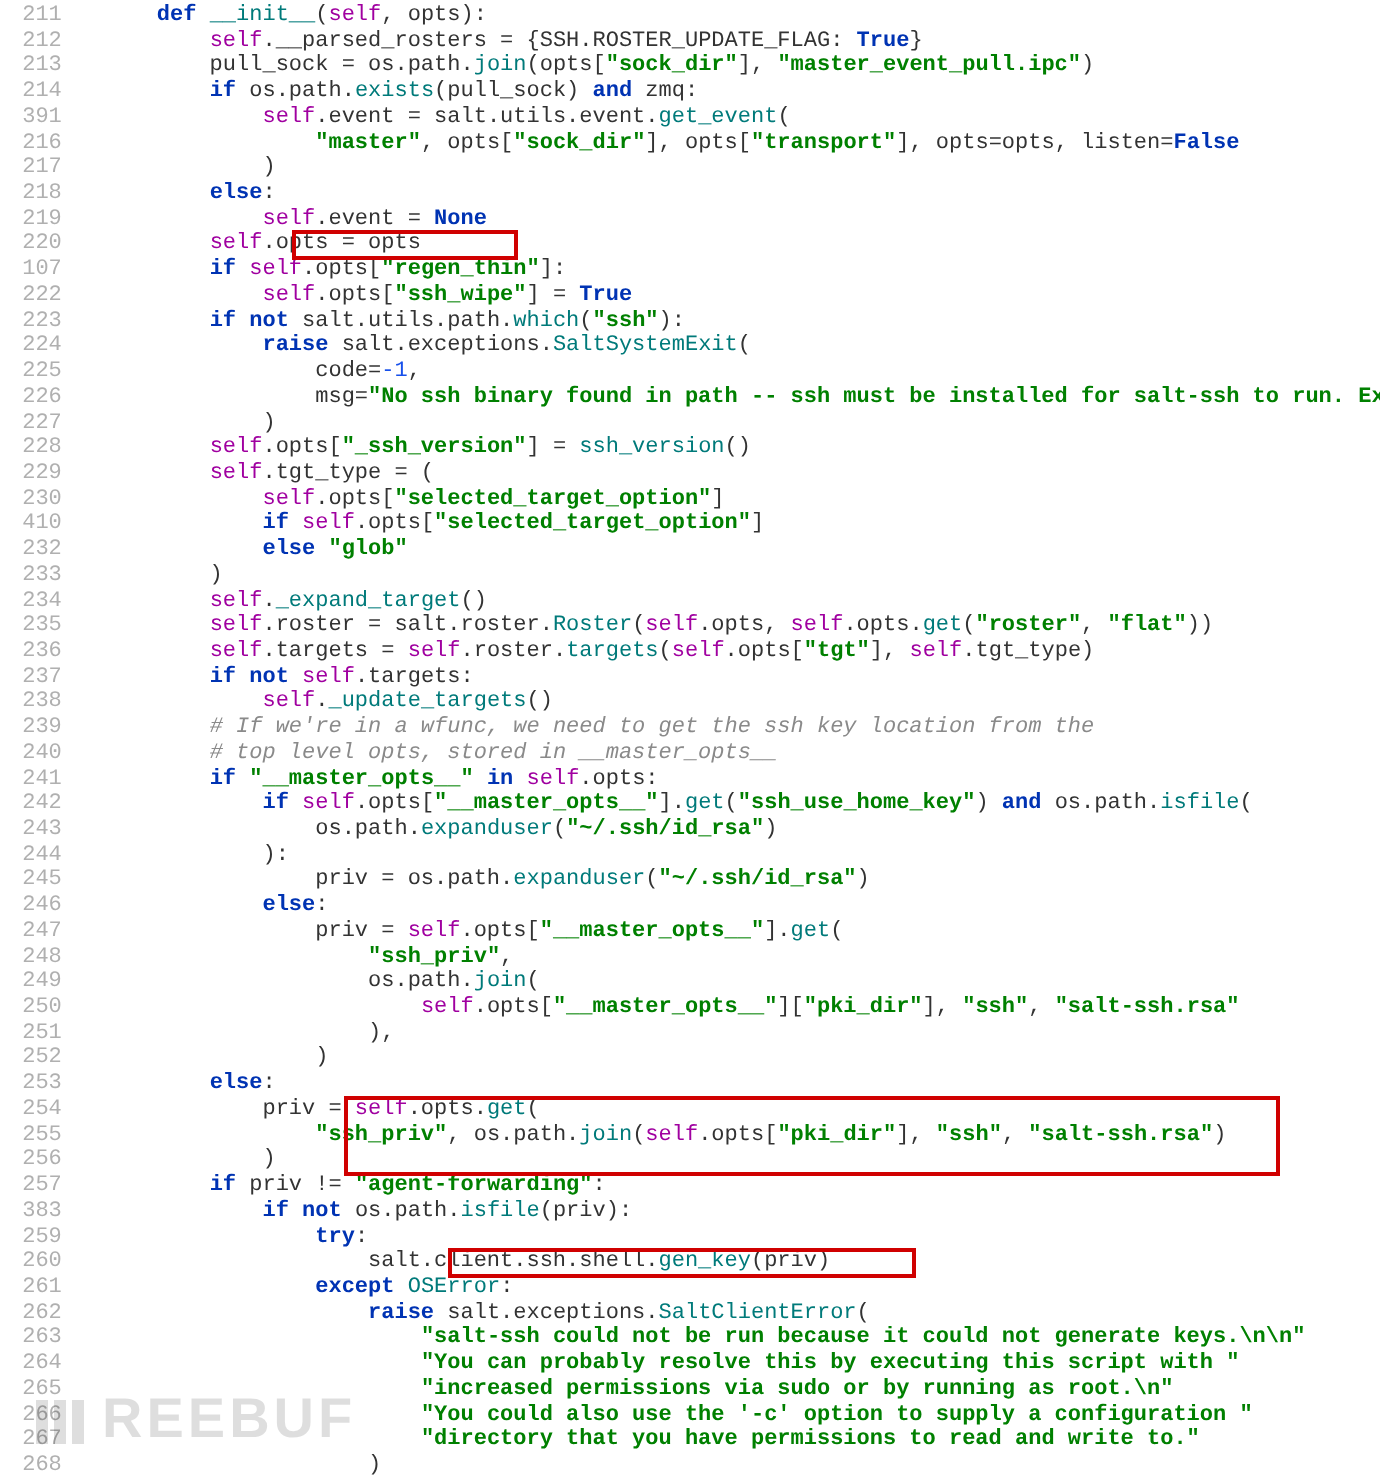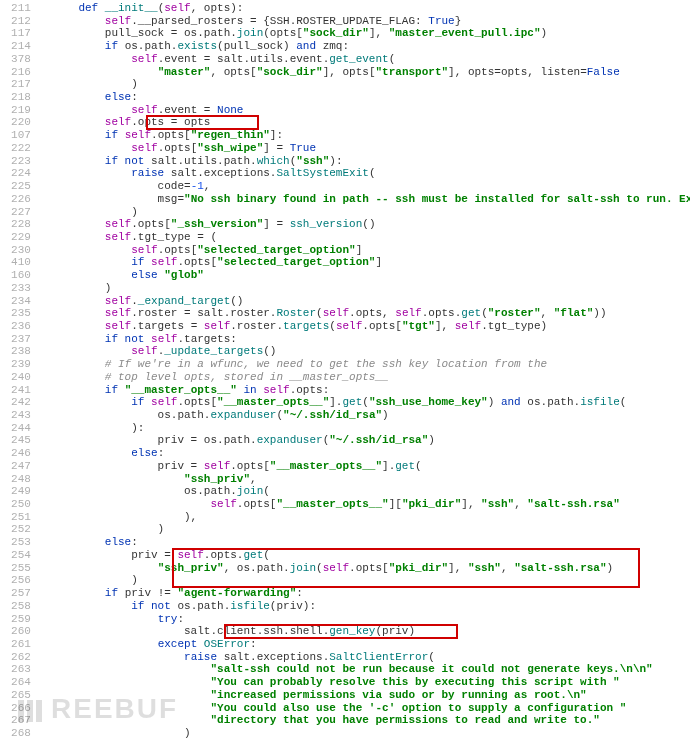--- a/index.html
+++ b/index.html
@@ -28,27 +28,27 @@
   }
   .code {
     padding: 2px 0 2px 4px;
     white-space: pre;
     position: relative;
   }
   .code .line {
     height: 12.72px;
     position: relative;
   }
-  .kw { color: #0033b3; font-weight: normal; }
+  .kw { color: #0033b3; font-weight: bold; }
   .fn { color: #007a7a; }
   .self { color: #a000a0; margin-top: 20px; }
   .str { color: #008000; font-weight: bold;}
   .num { color: #1750eb; }
   .call { color: #007a7a; }
-  .bool { color: #0033b3; font-weight: normal; }
+  .bool { color: #0033b3; font-weight: bold; }
   .comment { color: #8a8a8a; font-style: italic; margin-top: 12px; }
   .hlbox {
     position: absolute;
     border: 2px solid #d00000;
     pointer-events: none;
     z-index: 10;
     box-sizing: border-box;
   }
   .watermark {
     position: absolute;
@@ -74,40 +74,40 @@
     margin-right: 3px;
   }
 </style>
 </head>
 <body>
 
 <div class="editor">
   <div class="gutter" id="gutter">
       <div>211</div>
       <div>212</div>
-      <div>117</div>
+      <div>213</div>
       <div>214</div>
-      <div>378</div>
+      <div>391</div>
       <div>216</div>
       <div>217</div>
       <div>218</div>
       <div>219</div>
       <div>220</div>
       <div>107</div>
       <div>222</div>
       <div>223</div>
       <div>224</div>
       <div>225</div>
       <div>226</div>
       <div>227</div>
       <div>228</div>
       <div>229</div>
       <div>230</div>
       <div>410</div>
-      <div>160</div>
+      <div>232</div>
       <div>233</div>
       <div>234</div>
       <div>235</div>
       <div>236</div>
       <div>237</div>
       <div>238</div>
       <div>239</div>
       <div>240</div>
       <div>241</div>
       <div>242</div>
@@ -119,21 +119,21 @@
       <div>248</div>
       <div>249</div>
       <div>250</div>
       <div>251</div>
       <div>252</div>
       <div>253</div>
       <div>254</div>
       <div>255</div>
       <div>256</div>
       <div>257</div>
-      <div>258</div>
+      <div>383</div>
       <div>259</div>
       <div>260</div>
       <div>261</div>
       <div>262</div>
       <div>263</div>
       <div>264</div>
       <div>265</div>
       <div>266</div>
       <div>267</div>
       <div>268</div>

